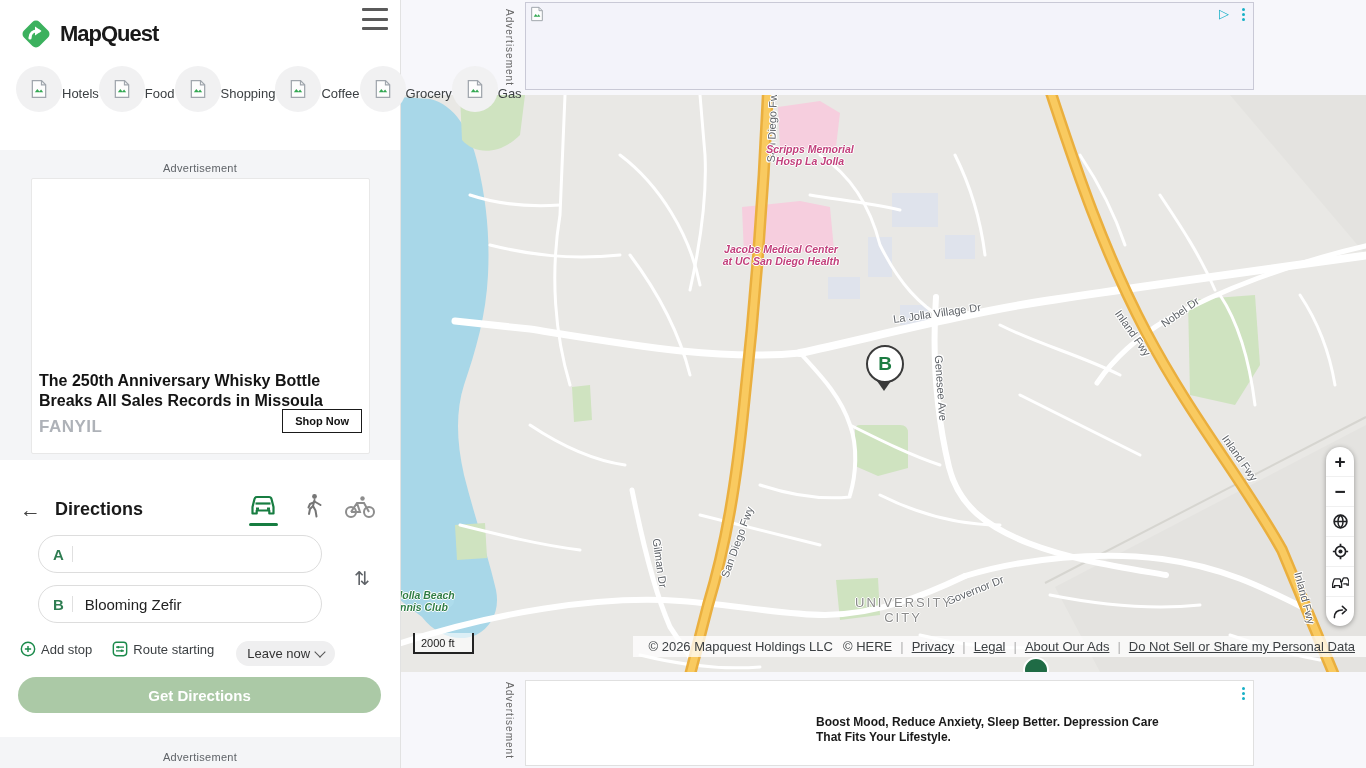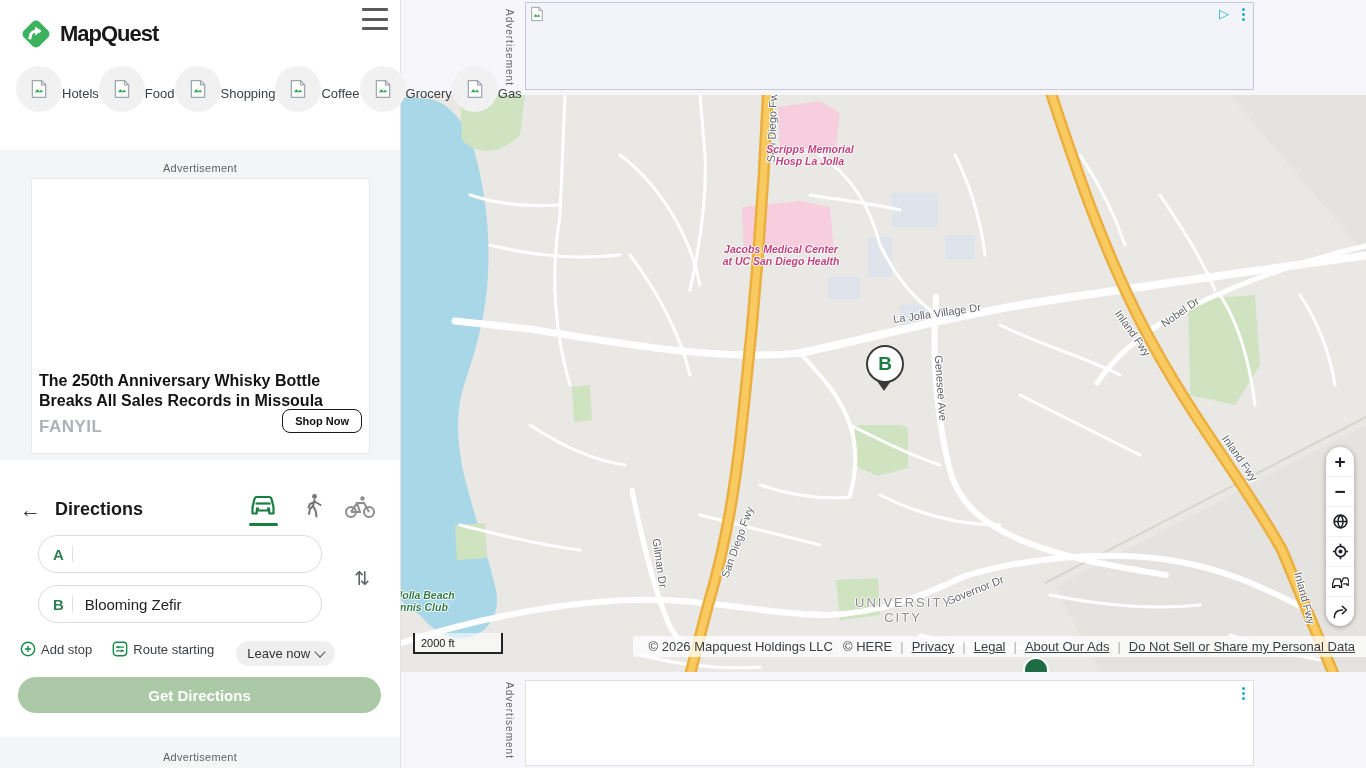--- a/index.html
+++ b/index.html
@@ -14,21 +14,21 @@
   #cat-row{position:absolute;left:16px;top:66px;width:368px;display:flex;justify-content:space-between;}
   .cat{display:flex;flex-direction:row;align-items:center;cursor:pointer;}
   .cat-circle{width:46px;height:46px;border-radius:50%;background:#f1f1f2;display:flex;align-items:center;justify-content:center;}
   .cat-label{margin-top:8px;font-size:13px;color:#3c4043;}
   #side-ad{position:absolute;left:0;top:150px;width:400px;height:310px;background:#f4f5f7;}
   .ad-caption{font-size:11px;color:#5f6368;text-align:center;letter-spacing:.3px;}
   #side-ad .ad-caption{margin-top:12px;}
   #side-ad-card{position:absolute;left:31px;top:28px;width:337px;height:274px;background:#fff;border:1px solid #e8e8e8;border-radius:2px;}
   #side-ad-headline{position:absolute;left:7px;top:192px;width:320px;font-size:16px;line-height:20px;font-weight:bold;color:#141414;}
   #side-ad-source{position:absolute;left:7px;top:238px;font-size:17px;font-weight:bold;color:#aeb2b8;letter-spacing:.5px;}
-  #shop-now{position:absolute;right:7px;top:230px;padding:5px 12px;border:1px solid #1a1a1a;border-radius:8px;font-size:11px;font-weight:bold;color:#111;background:#fff;cursor:pointer;}
+  #shop-now{position:absolute;right:7px;top:230px;padding:5px 12px;border:1px solid #1a1a1a;border-radius:0;font-size:11px;font-weight:bold;color:#111;background:#fff;cursor:pointer;}
   #dir-head{position:absolute;left:20px;top:494px;width:360px;height:30px;display:flex;align-items:center;}
   #back-arrow{font-size:21px;color:#444;cursor:pointer;line-height:1;}
   #dir-title{font-size:18px;font-weight:bold;color:#1a1a1a;margin-left:14px;}
   .mode{position:absolute;top:492px;cursor:pointer;}
   .mode-underline{position:absolute;left:249px;top:523px;width:29px;height:3px;background:#177d41;border-radius:2px;}
   .pill-input{position:absolute;left:38px;width:284px;height:38px;border:1px solid #ddd;border-radius:19px;background:#fff;display:flex;align-items:center;padding:0 14px;box-sizing:border-box;}
   .stop-letter{font-size:15px;font-weight:bold;color:#2f7d52;}
   .stop-divider{width:1px;height:16px;background:#e0e0e0;margin:0 10px 0 8px;}
   .stop-text{font-size:15px;color:#222;border:none;outline:none;flex:1;background:transparent;font-family:inherit;}
   .stop-text::placeholder{color:#9aa0a6;}
@@ -62,21 +62,21 @@
        text-shadow:1px 0 0 #fff,-1px 0 0 #fff,0 1px 0 #fff,0 -1px 0 #fff;}
   .poi-pink{color:#c2407c;}
   .poi-green{color:#2f7d46;}
   #uni-lbl{position:absolute;font-size:13px;color:#8b8b8b;letter-spacing:2px;text-align:center;line-height:15px;
        text-shadow:1px 0 0 #fff,-1px 0 0 #fff,0 1px 0 #fff,0 -1px 0 #fff;}
   #marker-b{position:absolute;left:466px;top:250px;width:34px;height:34px;background:#fff;border:2.5px solid #3a3a3a;border-radius:50%;display:flex;align-items:center;justify-content:center;font-size:19px;font-weight:bold;color:#1c7c42;}
   #marker-b-tip{position:absolute;left:477px;top:286px;width:0;height:0;border-left:7px solid transparent;border-right:7px solid transparent;border-top:10px solid #3a3a3a;}
   #map-controls{position:absolute;right:12px;top:352px;width:28px;background:#fff;border-radius:14px;box-shadow:0 1px 5px rgba(0,0,0,.35);display:flex;flex-direction:column;align-items:center;}
   .mc-btn{width:28px;height:29px;display:flex;align-items:center;justify-content:center;cursor:pointer;color:#202124;font-size:19px;font-weight:bold;border-bottom:1px solid #f0f0f0;}
   .mc-btn:last-child{border-bottom:none;}
-  #scale-box{position:absolute;left:13px;top:538px;width:90px;height:21px;border:2px solid #222;border-top:none;background:rgba(255,255,255,.6);font-size:11px;color:#222;padding-left:6px;box-sizing:border-box;display:flex;align-items:center;}
+  #scale-box{position:absolute;left:13px;top:538px;width:61px;height:21px;border:2px solid #222;border-top:none;background:rgba(255,255,255,.6);font-size:11px;color:#222;padding-left:6px;box-sizing:border-box;display:flex;align-items:center;}
   #attrib{position:absolute;right:0;top:541px;height:21px;background:rgba(255,255,255,.75);display:flex;align-items:center;font-size:13px;color:#3c4043;padding:0 6px 0 10px;white-space:nowrap;}
   #attrib span{margin:0 5px;}
   #attrib .sep{color:#b0b0b0;margin:0 3px;}
   #attrib .link{cursor:pointer;text-decoration:underline;}
   #green-poi{position:absolute;left:623px;top:562px;width:22px;height:22px;border-radius:50%;background:#1f6b45;border:2px solid #fff;}
 </style>
 </head>
 <body>
 
 <div id="stage">
@@ -257,20 +257,21 @@
   <div id="bottom-strip">
     <div class="vert-ad">
         <span>Advertisement</span>
       </div>
     <div id="bottom-ad-box">
       <div class="kebab" style="right:8px;top:6px;">
           <i></i>
           <i></i>
           <i></i>
         </div>
+      <div id="bottom-ad-text">Boost Mood, Reduce Anxiety, Sleep Better. Depression Care That Fits Your Lifestyle.</div>
     </div>
   </div>
 
   <div id="sidebar">
     <div id="logo-row">
       <svg width="36" height="36" viewBox="0 0 36 36">
         <rect x="7" y="7" width="22" height="22" rx="5" transform="rotate(45 18 18)" fill="#3cb15e"></rect>
         <path d="M12 22c0-5 3.5-7 7-7h2" stroke="#fff" stroke-width="3.2" fill="none" stroke-linecap="round"></path>
         <path d="M17 10.5l6.5 4.5-6.5 4.5z" fill="#fff"></path>
       </svg>

